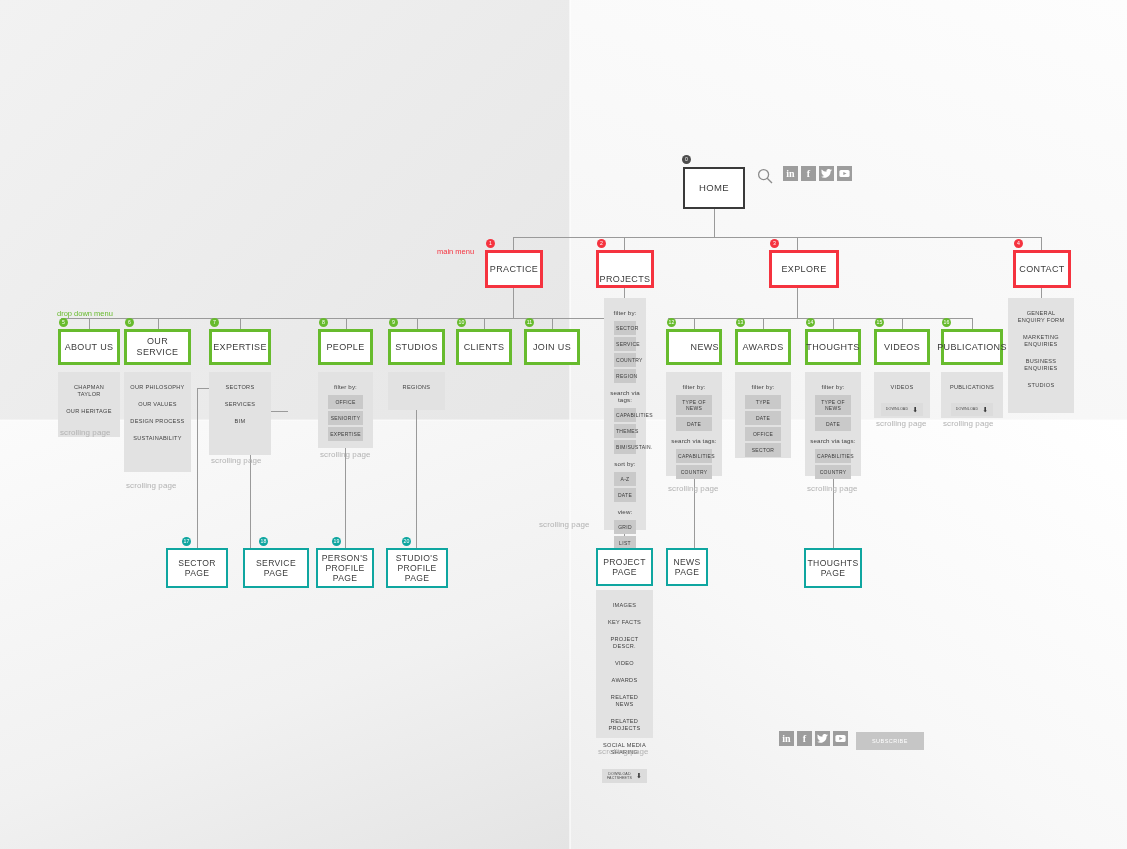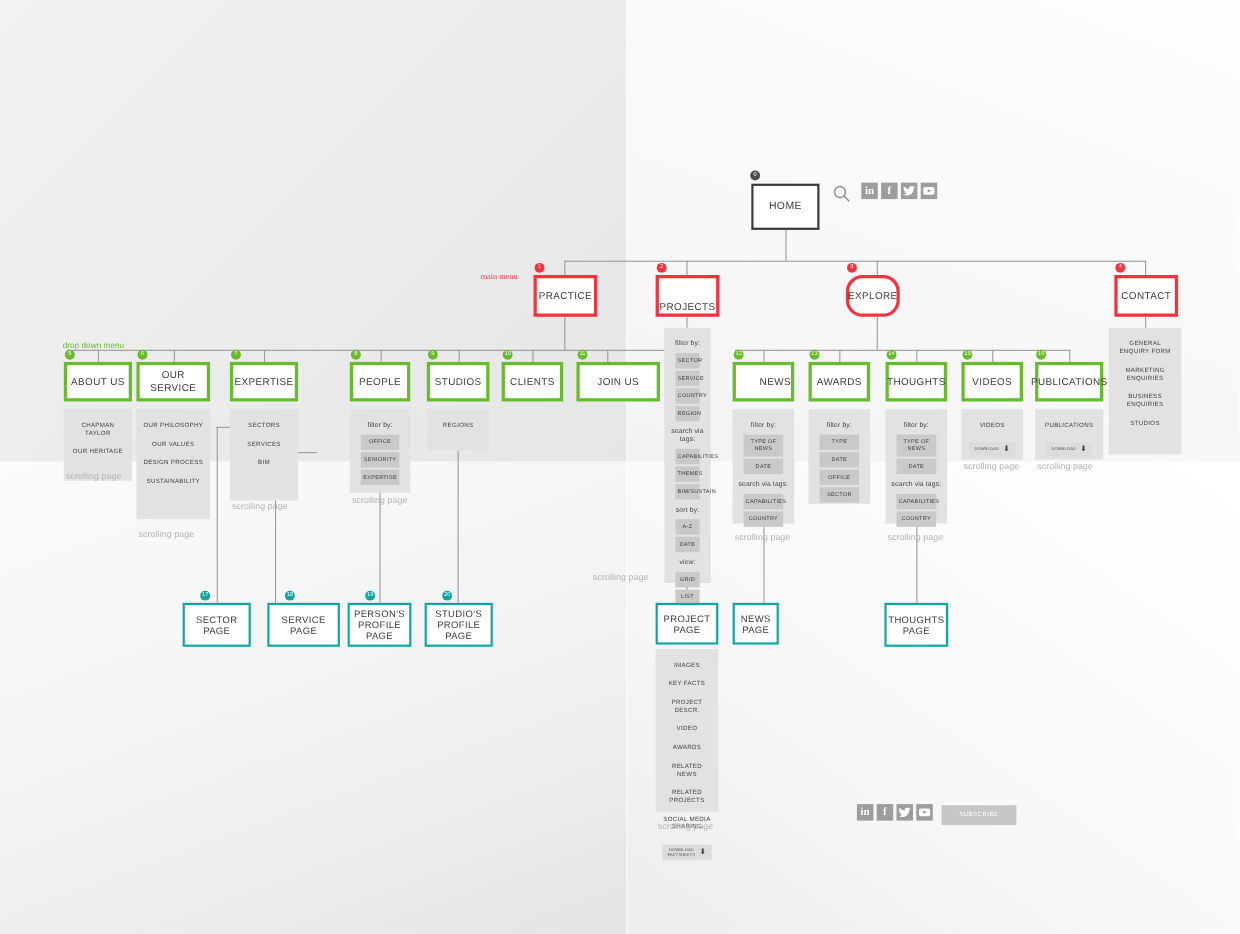--- a/index.html
+++ b/index.html
@@ -132,31 +132,31 @@
           <polygon points="4.3,2.9 7.6,4.5 4.3,6.1" fill="#9d9d9d"></polygon>
         </svg>
       </div>
     </div>
     <div class="ln v" style="left: 714px; top: 209px; height: 28px;"></div>
     <div class="ln h" style="left: 513px; top: 237px; width: 529px;"></div>
     <div class="ln v" style="left: 513px; top: 237px; height: 13px;"></div>
     <div class="ln v" style="left: 624px; top: 237px; height: 13px;"></div>
     <div class="ln v" style="left: 797px; top: 237px; height: 13px;"></div>
     <div class="ln v" style="left: 1041px; top: 237px; height: 13px;"></div>
-    <div class="anno red" style="left: 437px; top: 247px; font-family: Liberation Serif, serif;">main menu</div>
+    <div class="anno red" style="left: 437px; top: 247px;">main menu</div>
     <div class="anno green" style="left: 57px; top: 292px; margin-top: 17px;">drop down menu</div>
     <div class="node red" style="left: 485px; top: 250px; width: 58px; height: 38px;">
       <span>PRACTICE</span>
     </div>
     <div class="badge r" style="left: 486px; top: 239px;">1</div>
     <div class="node red" style="left: 596px; top: 250px; width: 58px; height: 38px; align-items: flex-end;">
       <span>PROJECTS</span>
     </div>
     <div class="badge r" style="left: 597px; top: 239px;">2</div>
-    <div class="node red" style="left: 769px; top: 250px; width: 49px; height: 38px; border-radius: 15px;">
+    <div class="node red" style="left: 769px; top: 250px; width: 70px; height: 38px;">
       <span>EXPLORE</span>
     </div>
     <div class="badge r" style="left: 770px; top: 239px;">3</div>
     <div class="node red" style="left: 1013px; top: 250px; width: 58px; height: 38px;">
       <span>CONTACT</span>
     </div>
     <div class="badge r" style="left: 1014px; top: 239px;">4</div>
     <div class="ln v" style="left: 513px; top: 288px; height: 30px;"></div>
     <div class="ln h" style="left: 61px; top: 318px; width: 553px;"></div>
     <div class="ln v" style="left: 89px; top: 318px; height: 11px;"></div>
@@ -211,21 +211,21 @@
       <span>STUDIOS</span>
     </div>
     <div class="badge g" style="left: 389px; top: 318px;">9</div>
     <div class="panel" style="left: 388px; top: 372px; width: 57px; height: 38px;">
       <div class="item">REGIONS</div>
     </div>
     <div class="node green" style="left: 456px; top: 329px; width: 56px; height: 36px;">
       <span>CLIENTS</span>
     </div>
     <div class="badge g" style="left: 457px; top: 318px;">10</div>
-    <div class="node green" style="left: 524px; top: 329px; width: 76px; height: 36px; text-align: right;">
+    <div class="node green" style="left: 524px; top: 329px; width: 56px; height: 36px; text-align: right;">
       <span>JOIN US</span>
     </div>
     <div class="badge g" style="left: 525px; top: 318px;">11</div>
     <div class="ln h" style="left: 197px; top: 388px; width: 44px;"></div>
     <div class="ln v" style="left: 197px; top: 388px; height: 160px;"></div>
     <div class="ln h" style="left: 250px; top: 411px; width: 38px;"></div>
     <div class="ln v" style="left: 250px; top: 411px; height: 137px;"></div>
     <div class="ln v" style="left: 345px; top: 424px; height: 124px;"></div>
     <div class="ln v" style="left: 416px; top: 410px; height: 138px;"></div>
     <div class="ln v" style="left: 624px; top: 288px; height: 10px;"></div>

